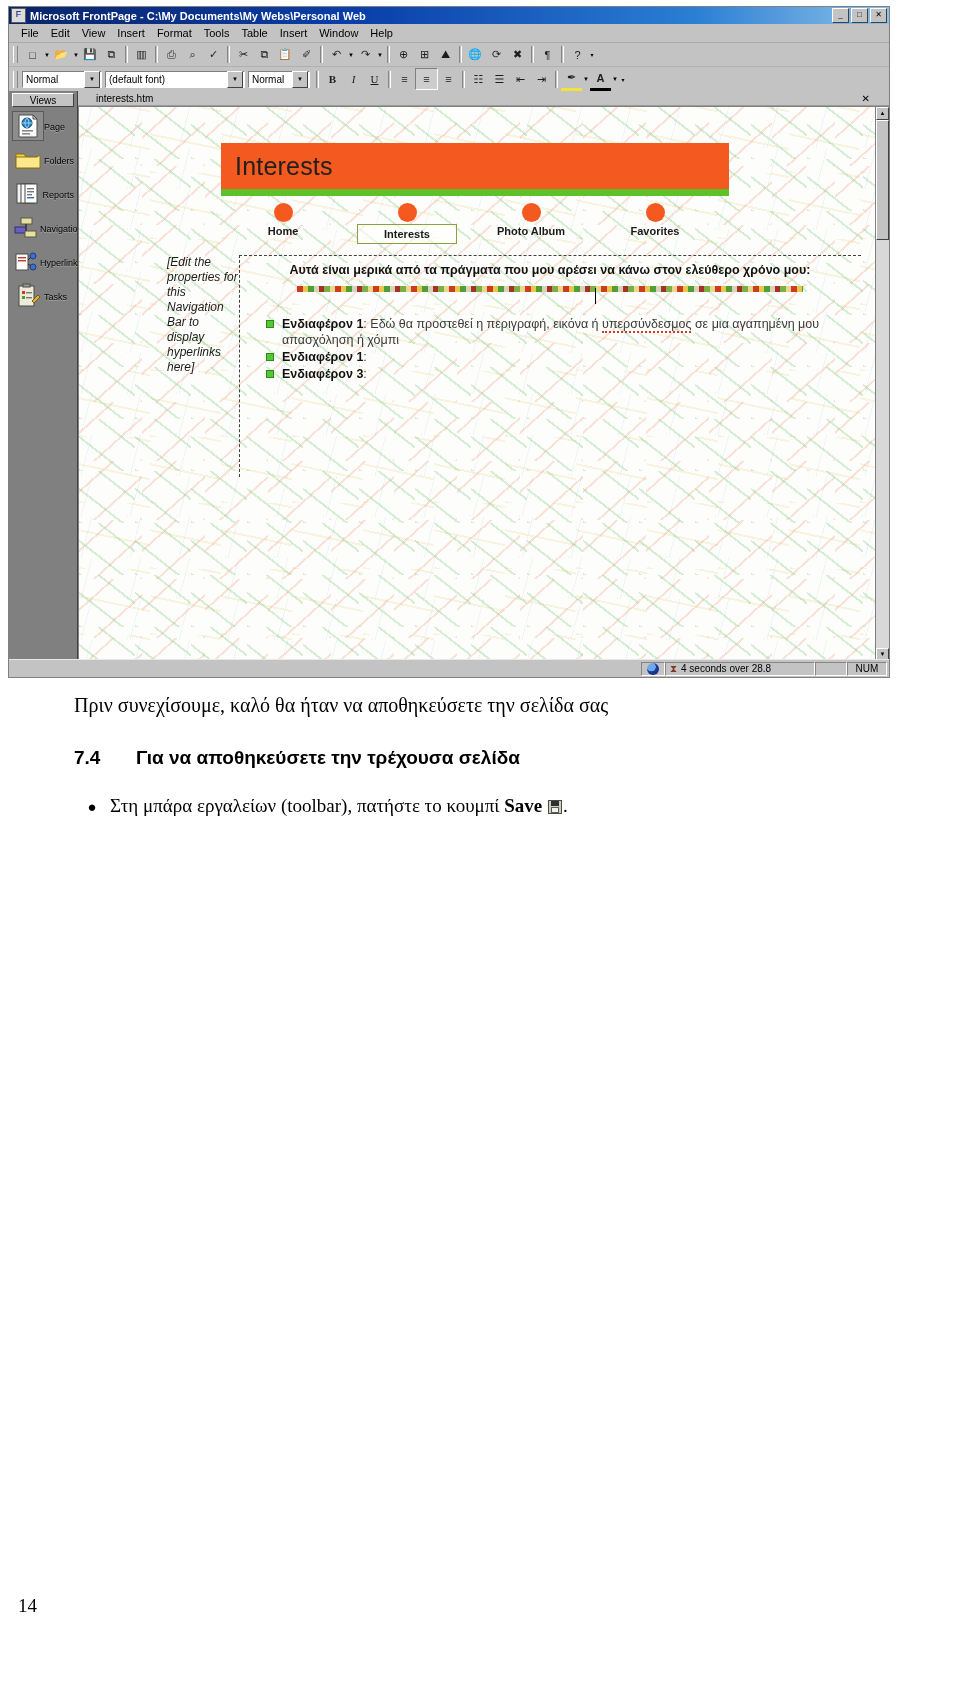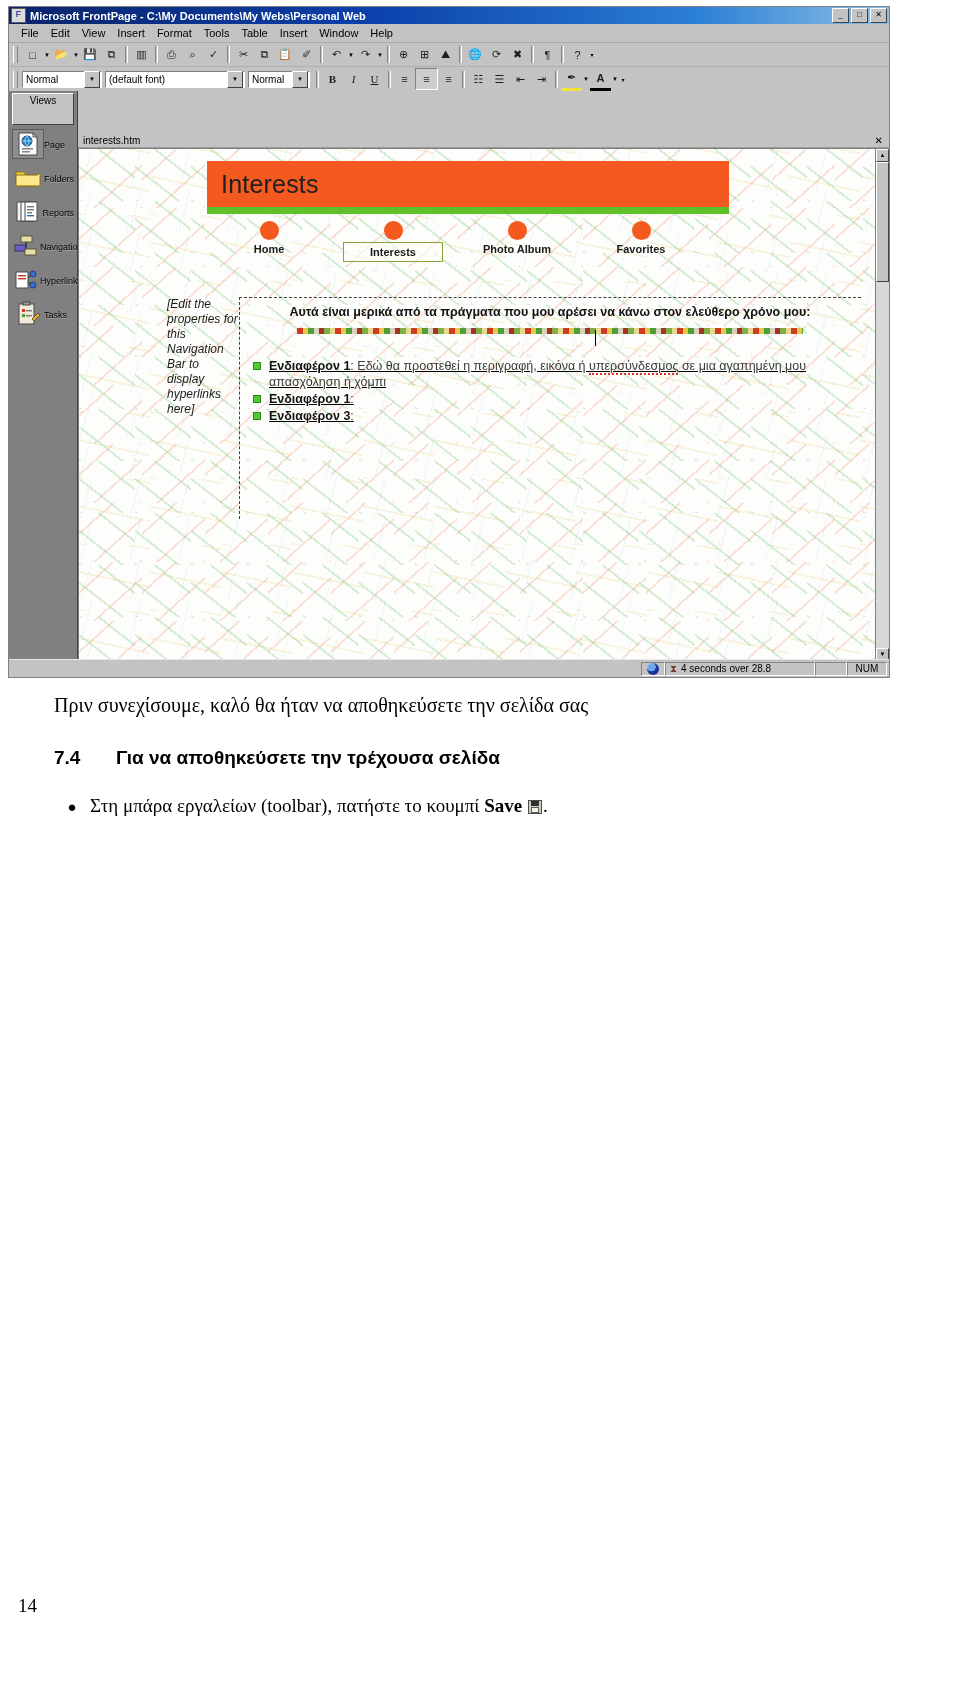--- a/index.html
+++ b/index.html
@@ -140,21 +140,21 @@
   
   .viewsbar {
     width: 68px;
     background: #808080;
     border-right: 1px solid #404040;
     display: flex; flex-direction: column;
     align-items: center;
     flex: 0 0 auto;
   }
   .views-header {
-    width: 62px; height: 32px;
+    width: 62px; height: 14px;
     margin-top: 2px;
     background: #c3c3c3;
     border-top: 1px solid #ffffff; border-left: 1px solid #ffffff;
     border-right: 1px solid #404040; border-bottom: 1px solid #404040;
     font-size: 10px; color: #000; text-align: center; line-height: 13px;
     box-sizing: border-box;
     flex: 0 0 auto;
   }
   .view-item {
     width: 62px;
@@ -182,23 +182,22 @@
     flex: 1 1 auto;
     background: #c3c3c3;
     display: flex; flex-direction: column;
     position: relative;
   }
   .doc-tabbar {
     height: 14px;
     background: #c3c3c3;
     border-bottom: 1px solid #9a9a9a;
     display: flex; align-items: center;
-    padding: 0 3px;
-    flex: 0 0 auto;
-    margin-top: 42px;
+    padding: 0 16px;
+    flex: 0 0 auto;
   }
   .doc-filename { font-size: 10px; color: #000; flex: 1 1 auto; padding-left: 2px;}
   .doc-close { font-size: 10px; color: #000; padding-right: 3px; }
 
   .page-canvas {
     flex: 1 1 auto;
     background: #fdfdfb;
     position: relative;
     overflow: hidden;
     border-top: 1px solid #808080;
@@ -235,22 +234,23 @@
     background: #c3c3c3;
     border-top: 1px solid #ffffff; border-left: 1px solid #ffffff;
     border-right: 1px solid #404040; border-bottom: 1px solid #404040;
     box-sizing: border-box;
   }
 
   
   .wp {
     position: relative;
     z-index: 2;
-    padding: 12px 0 0 0;
+    padding: 12px 0 0 14px;
     font-family: "Liberation Sans", sans-serif;
+    margin-top: 24px;
   }
   .banner {
     margin-left: 128px;
     margin-right: 160px;
     height: 46px;
     background: #f4591f;
     position: relative;
     display: flex; align-items: center;
   }
   .banner-title {
@@ -323,24 +323,23 @@
         #d8d2bb 17px 22px, #a53224 22px 27px, #7fae46 27px 33px,
         #e6d98e 33px 38px);
   }
   .caret {
     position: absolute;
     left: 356px; top: 32px;
     width: 1px; height: 16px;
     background: #000;
   }
   .ulist {
-    margin: 24px 0 0 0;
+    margin: 24px 0 0 13px;
     padding: 0;
     list-style: none;
-    text-decoration: underline;
   }
   .ulist li {
     position: relative;
     padding-left: 30px;
     margin-bottom: 1px;
     font-size: 12.5px;
     color: #3a3a3a;
     line-height: 16px;
     font-family: "Liberation Sans", sans-serif;
   }
@@ -401,21 +400,21 @@
   }
   .globe-ico {
     width: 12px; height: 12px; border-radius: 50%;
     background: radial-gradient(circle at 35% 32%, #6fa8e8 0 38%, #1a3fa8 42%, #0b1f63 100%);
     margin-right: 4px; flex: 0 0 auto;
   }
 
   
   .doc-body {
     position: absolute;
-    left: 54px; top: 690px; width: 786px;
+    left: 74px; top: 690px; width: 786px;
   }
   .para {
     font-family: "Liberation Serif", serif;
     font-size: 20px;
     color: #000;
     text-align: justify;
     line-height: 31px;
   }
   .heading {
     font-family: "Liberation Sans", sans-serif;

